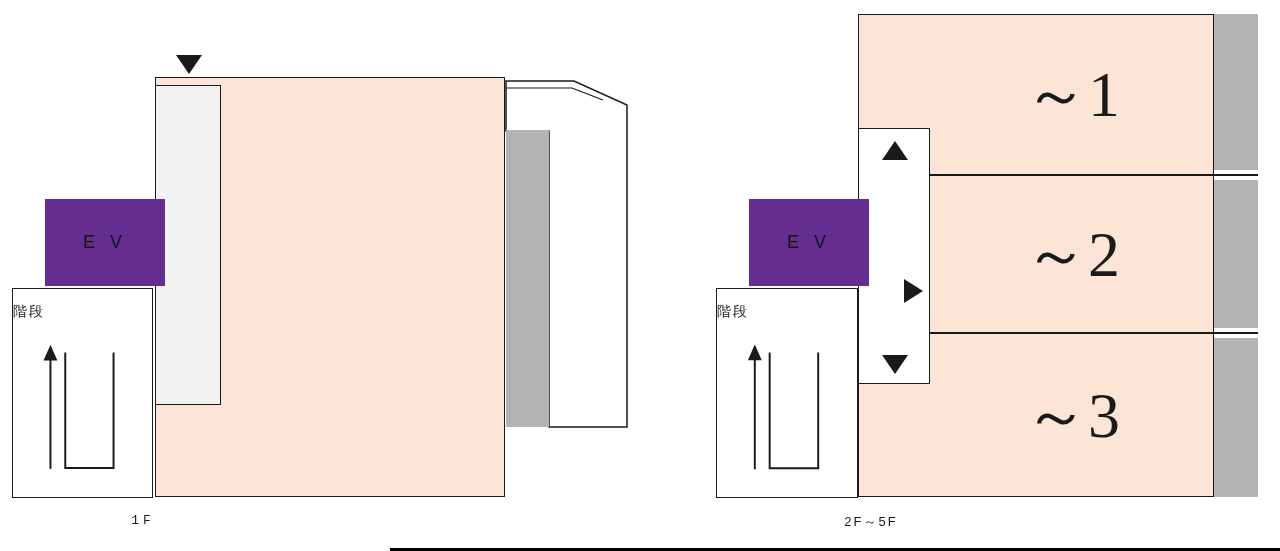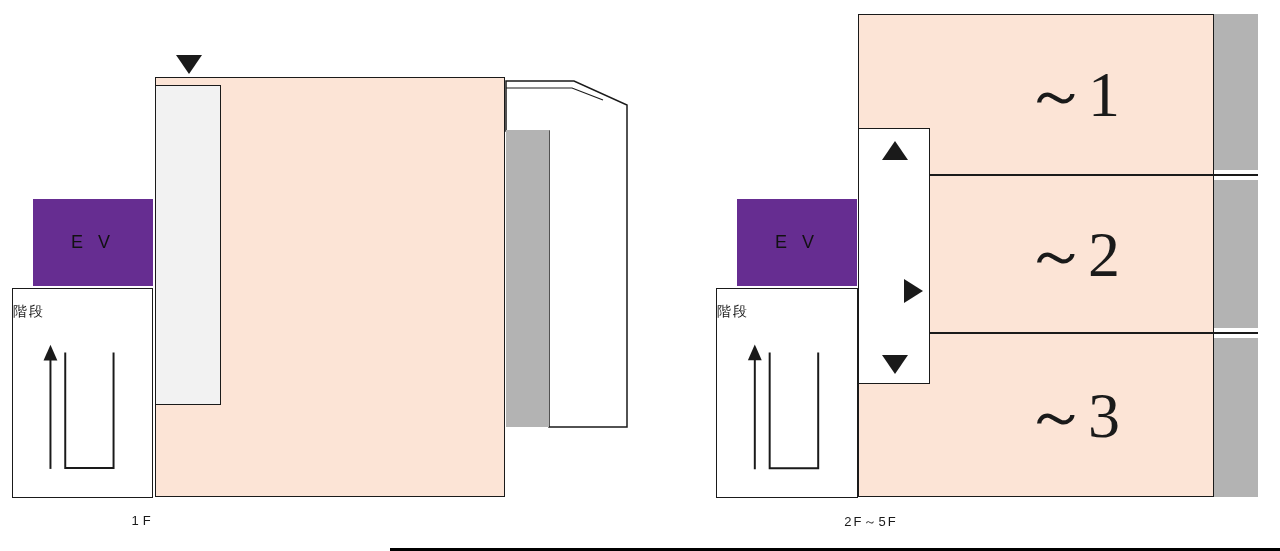--- a/index.html
+++ b/index.html
@@ -6,21 +6,21 @@
   body{font-family:"Liberation Sans","DejaVu Sans",sans-serif;color:#1a1a1a;}
   .canvas{position:relative;width:1280px;height:551px;background:#fff;overflow:hidden;}
   .abs{position:absolute;box-sizing:border-box;}
   .center{display:flex;align-items:center;justify-content:center;}
 
   
   .bike{background:#b8d4ea;font-size:21px;letter-spacing:2px;}
   .approach{background:#f2f2f2;border:1px solid #777;font-size:13px;letter-spacing:3px;}
   .room{background:#fce4d6;border:1.5px solid #1a1a1a;}
   .corridor{background:#f2f2f2;border:1.5px solid #1a1a1a;}
-  .ev{background:#662d91;font-size:18px;letter-spacing:5px;color:#111;}
+  .ev{background:#662d91;font-size:18px;letter-spacing:5px;color:#111;margin-left:12px;}
   .grayblock{background:#b3b3b3;}
   .balcony{background:#b3b3b3;}
   .stairs{background:#fff;border:1.5px solid #1a1a1a;}
   .stairs-label{position:absolute;top:14px;left:0;right:0;text-align:left;font-size:14px;letter-spacing:2px;}
   .stairs-svg{position:absolute;left:0;top:0;width:100%;height:100%;}
   .hallway{background:#fff;border:1.5px solid #1a1a1a;}
 
   
   .tri-down{width:0;height:0;border-left:13px solid transparent;border-right:13px solid transparent;border-top:19px solid #1a1a1a;}
   .tri-up{width:0;height:0;border-left:13px solid transparent;border-right:13px solid transparent;border-bottom:19px solid #1a1a1a;}
@@ -60,21 +60,21 @@
 
   <div class="abs stairs" style="left:12px;top:288px;width:141px;height:210px;">
     <div class="stairs-label">階段</div>
     <svg class="stairs-svg" viewBox="0 0 141 210">
       <line x1="38" y1="182" x2="38" y2="70" stroke="#1a1a1a" stroke-width="2"></line>
       <polygon points="38,56 31,72 45,72" fill="#1a1a1a"></polygon>
       <path d="M53 64 L53 181 L102 181 L102 64" fill="none" stroke="#1a1a1a" stroke-width="2"></path>
     </svg>
   </div>
 
-  <div class="abs caption" style="left:110px;top:513px;width:66px;">1F</div>
+  <div class="abs caption" style="left:110px;top:513px;width:66px;font-family:Liberation Mono, monospace;">1F</div>
 
   <div class="abs room" style="left:858px;top:14px;width:356px;height:483px;"></div>
 
   <div class="abs balcony" style="left:1214px;top:14px;width:44px;height:156px;"></div>
   <div class="abs balcony" style="left:1214px;top:180px;width:44px;height:148px;"></div>
   <div class="abs balcony" style="left:1214px;top:338px;width:44px;height:159px;"></div>
 
   <div class="abs divider" style="left:930px;top:174px;width:328px;height:2px;"></div>
   <div class="abs divider" style="left:930px;top:332px;width:328px;height:2px;"></div>
 

